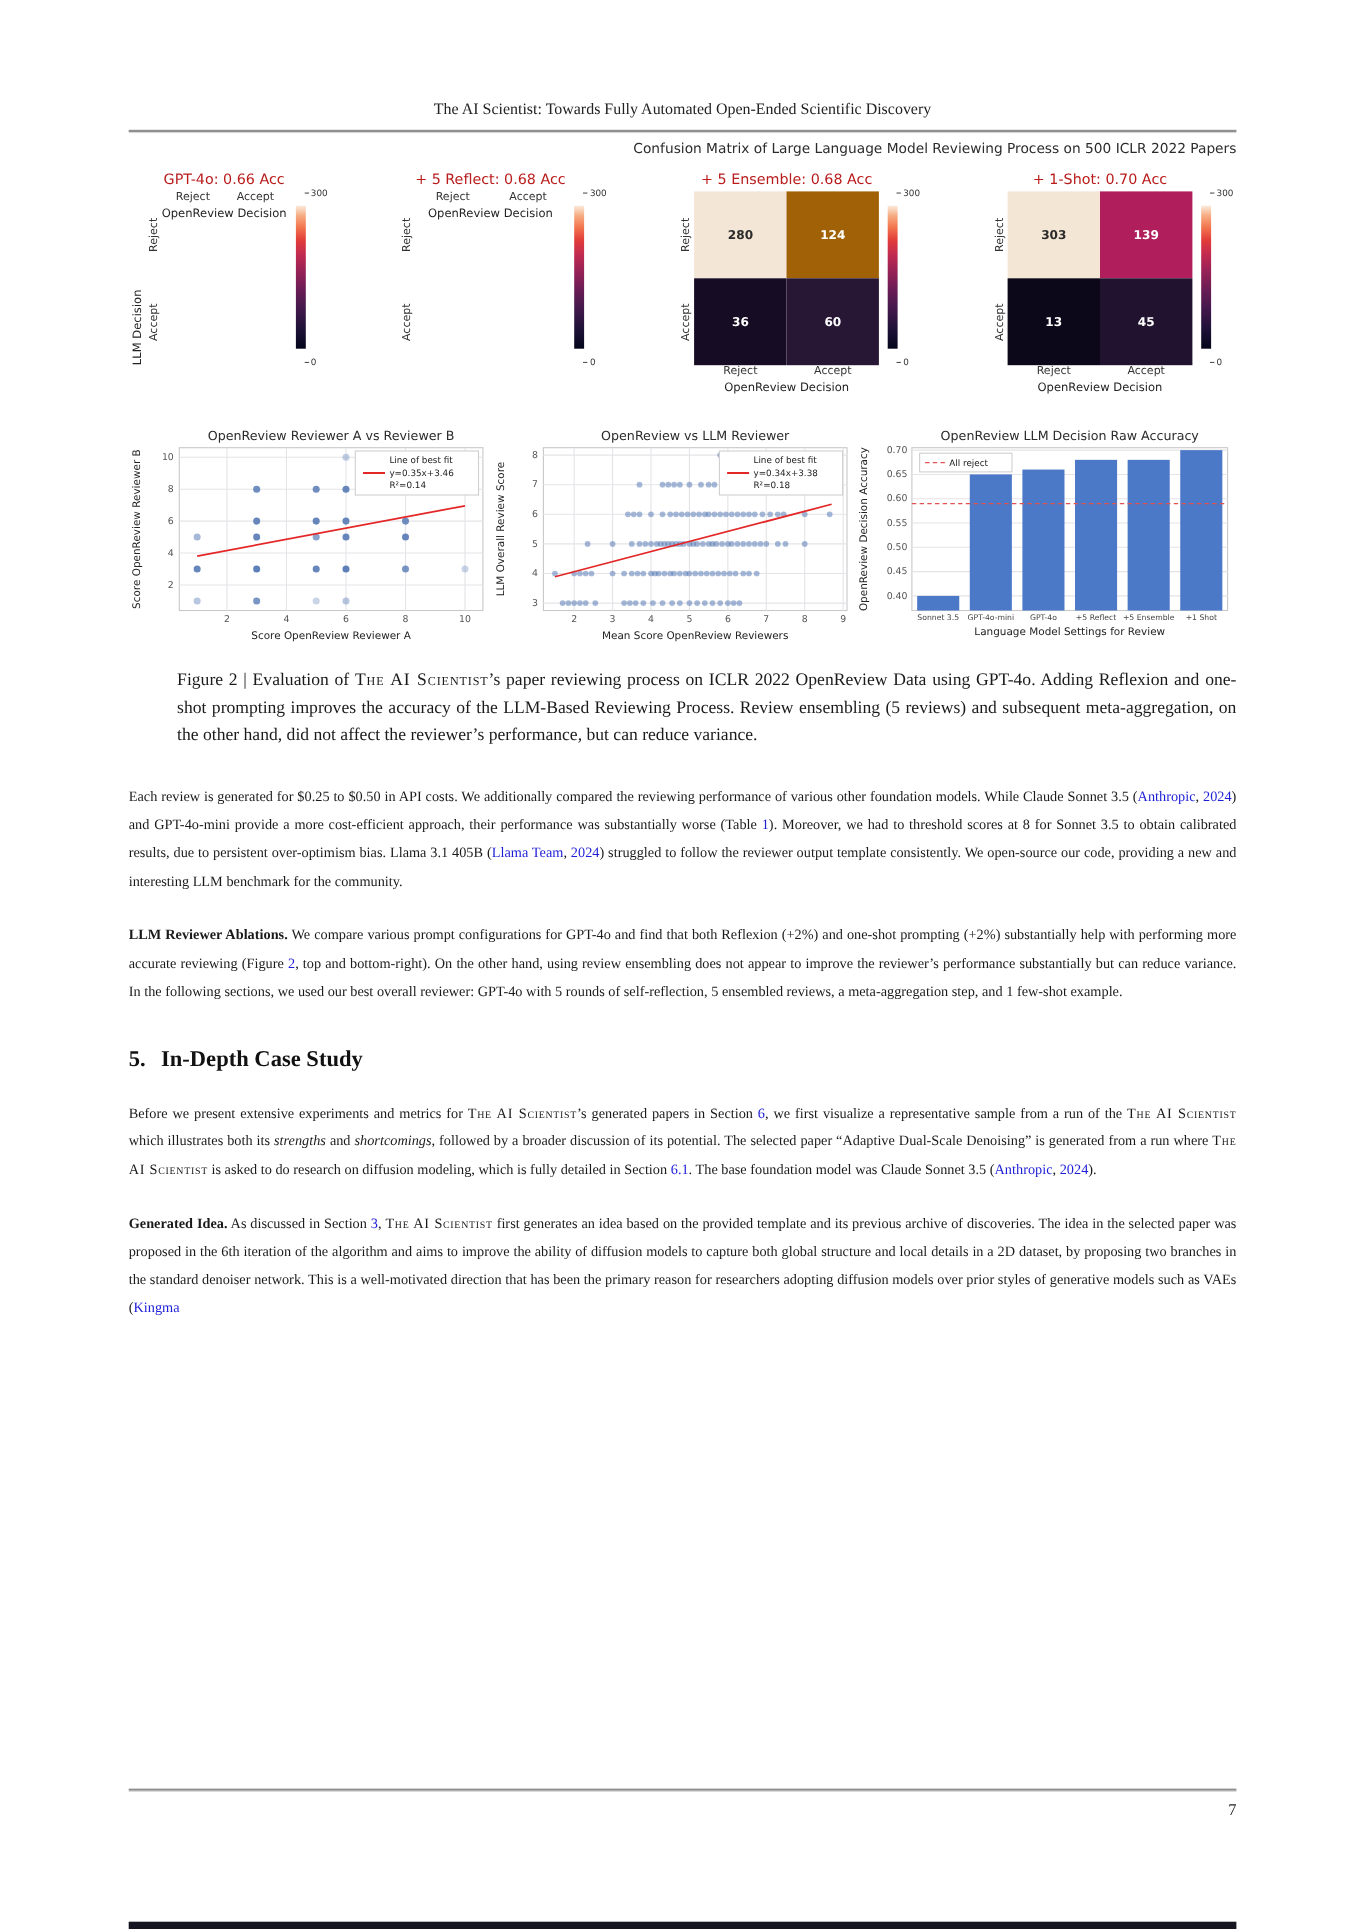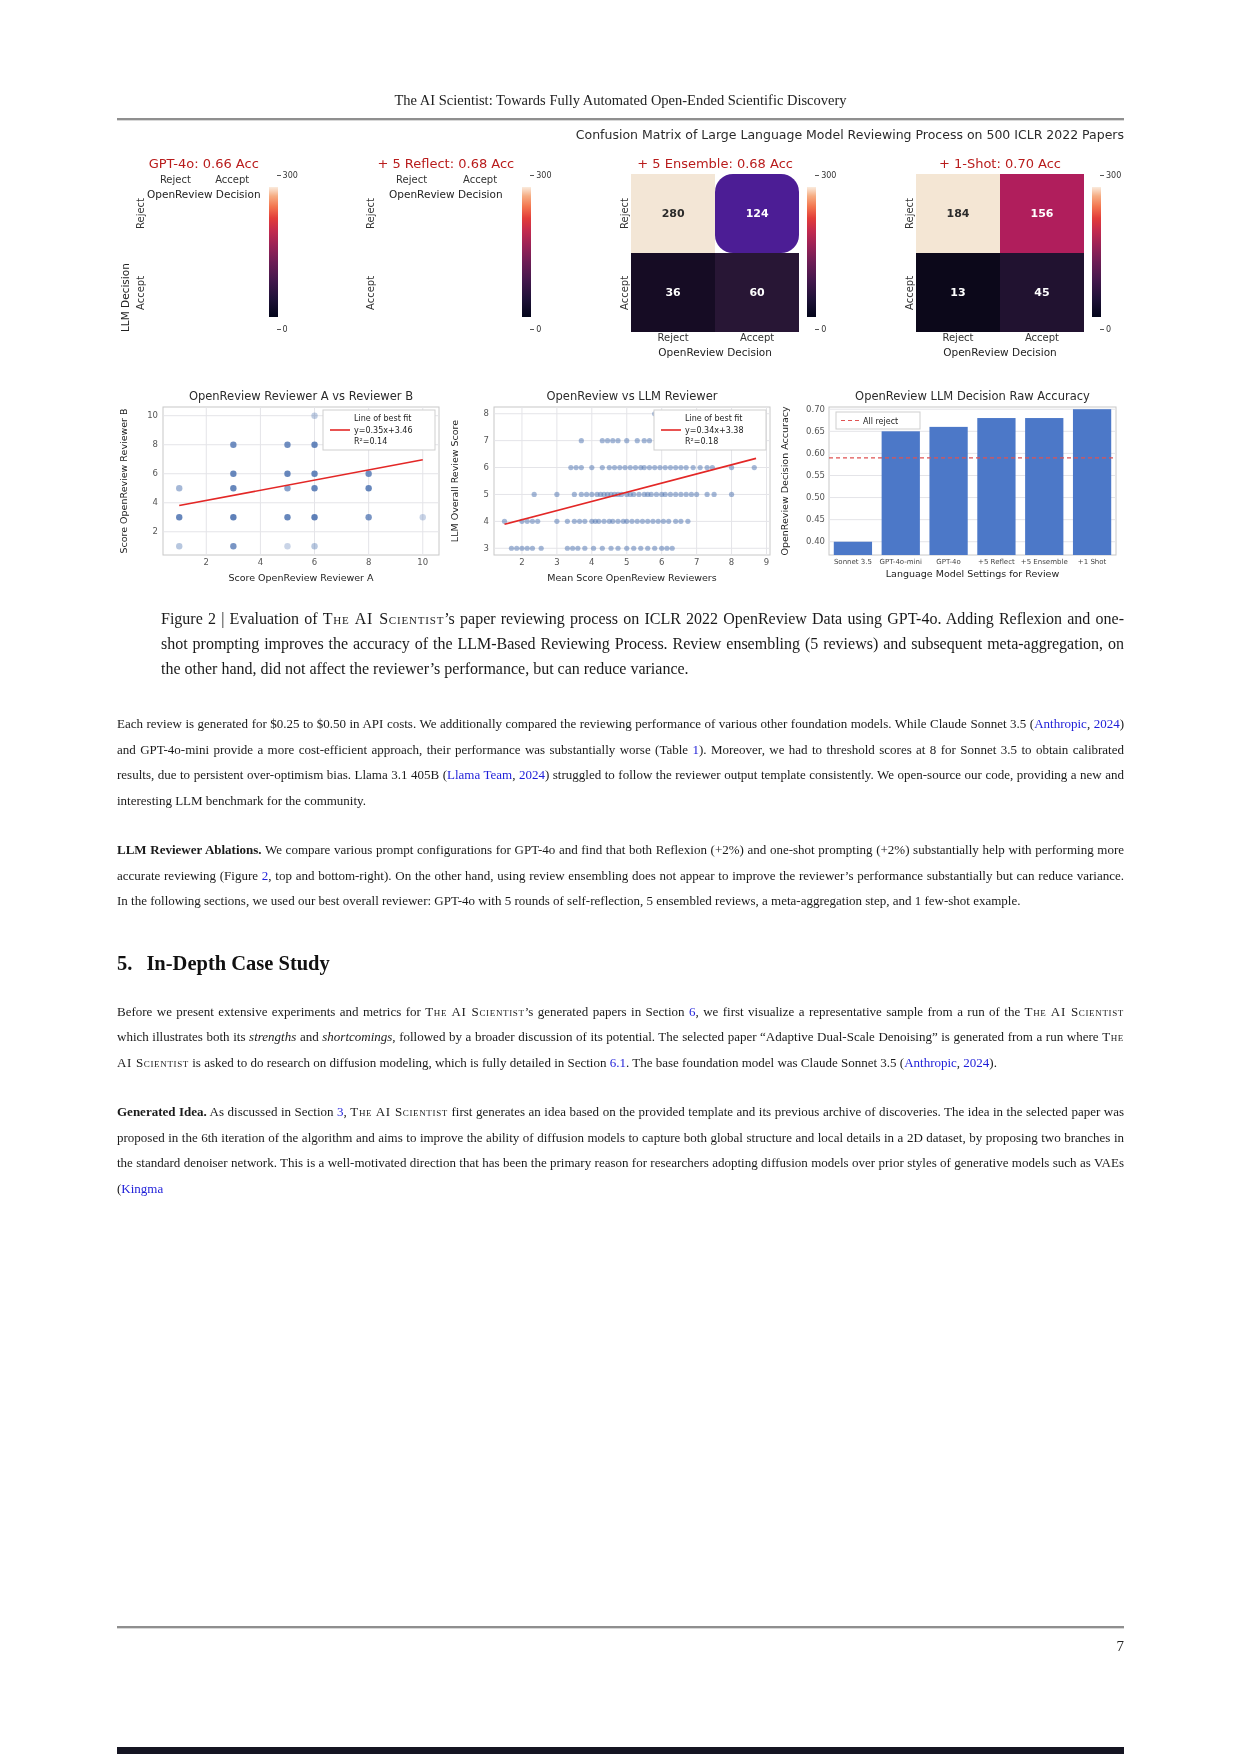--- a/index.html
+++ b/index.html
@@ -106,21 +106,21 @@
           </div>
           <div class="cm">
             <div class="cm-rowlabs">
               <span>Reject</span>
               <span>Accept</span>
             </div>
             <div class="cm-mid">
               <div class="cm-title">+ 5 Ensemble: 0.68 Acc</div>
               <div class="cm-grid">
                 <div class="cm-cell" style="background: rgb(243, 230, 214); color: rgb(43, 43, 43);">280</div>
-                <div class="cm-cell" style="background: #4c1d95; color: rgb(255, 255, 255); border-radius: 18px;">124</div>
+                <div class="cm-cell" style="background: #a16207; color: rgb(255, 255, 255);">124</div>
                 <div class="cm-cell" style="background: rgb(22, 12, 36); color: rgb(255, 255, 255);">36</div>
                 <div class="cm-cell" style="background: rgb(40, 22, 53); color: rgb(255, 255, 255);">60</div>
               </div>
               <div class="cm-xticks">
                 <span>Reject</span>
                 <span>Accept</span>
               </div>
               <div class="cm-xlab">OpenReview Decision</div>
             </div>
             <div class="cm-cb">
@@ -130,22 +130,22 @@
             </div>
           </div>
           <div class="cm">
             <div class="cm-rowlabs">
               <span>Reject</span>
               <span>Accept</span>
             </div>
             <div class="cm-mid">
               <div class="cm-title">+ 1-Shot: 0.70 Acc</div>
               <div class="cm-grid">
-                <div class="cm-cell" style="background: rgb(244, 230, 212); color: rgb(43, 43, 43);">184</div>
-                <div class="cm-cell" style="background: rgb(176, 30, 92); color: rgb(255, 255, 255);">156</div>
+                <div class="cm-cell" style="background: rgb(244, 230, 212); color: rgb(43, 43, 43);">303</div>
+                <div class="cm-cell" style="background: rgb(176, 30, 92); color: rgb(255, 255, 255);">139</div>
                 <div class="cm-cell" style="background: rgb(12, 8, 26); color: rgb(255, 255, 255);">13</div>
                 <div class="cm-cell" style="background: rgb(33, 18, 48); color: rgb(255, 255, 255);">45</div>
               </div>
               <div class="cm-xticks">
                 <span>Reject</span>
                 <span>Accept</span>
               </div>
               <div class="cm-xlab">OpenReview Decision</div>
             </div>
             <div class="cm-cb">

